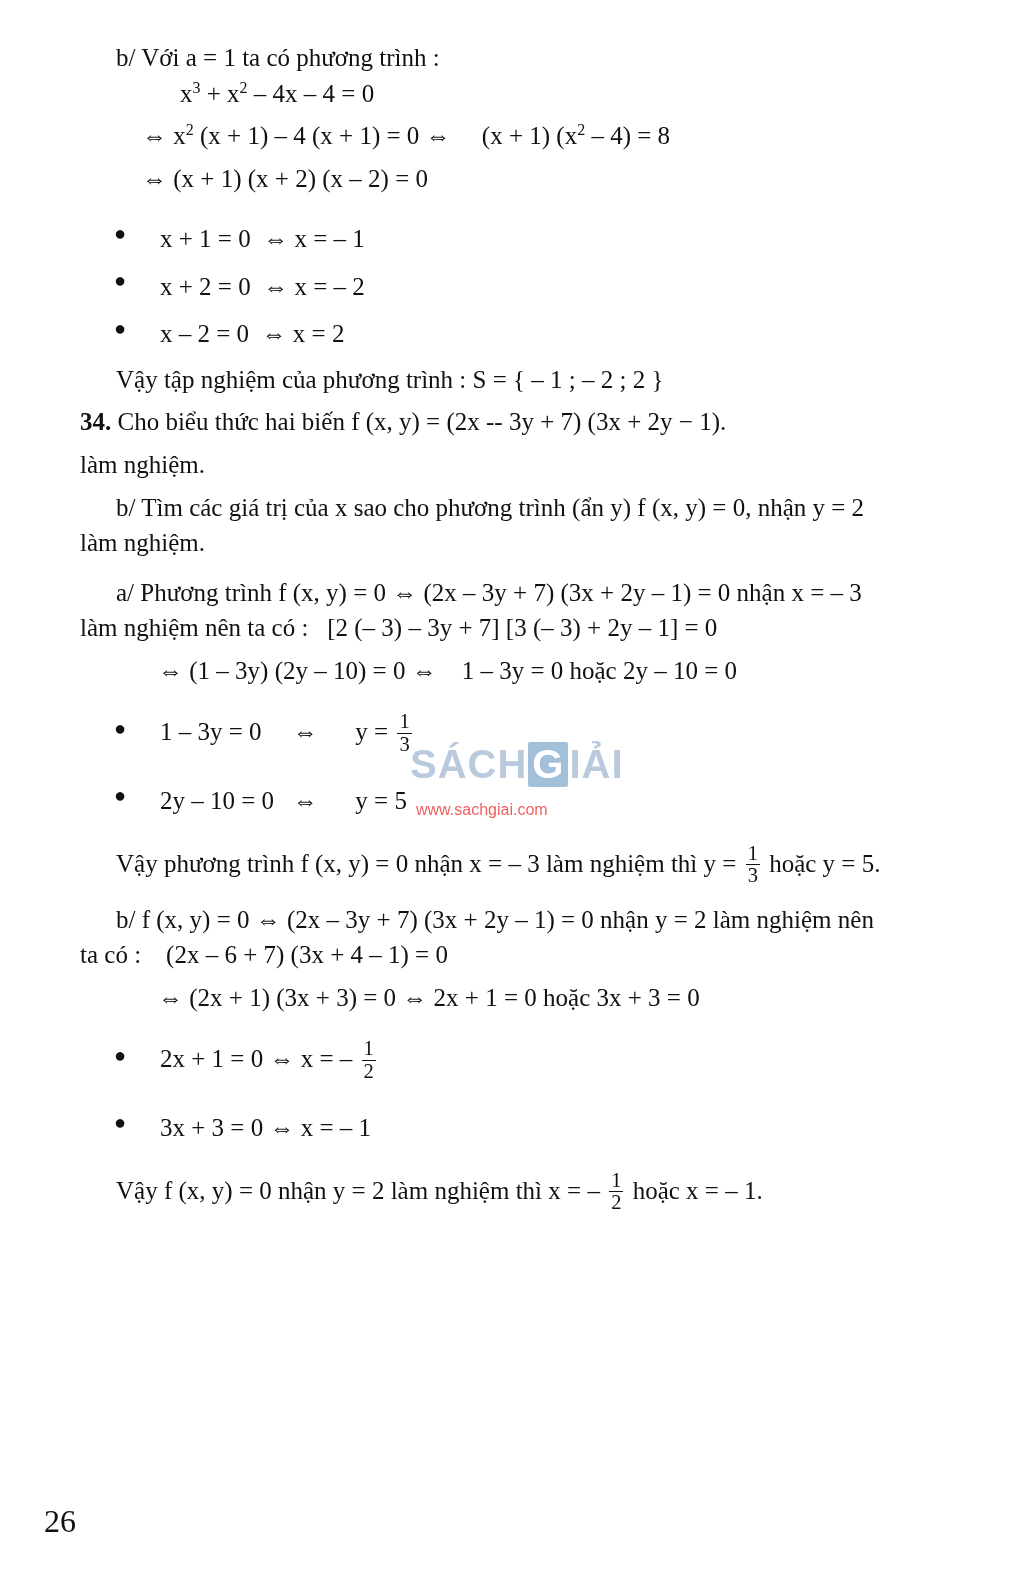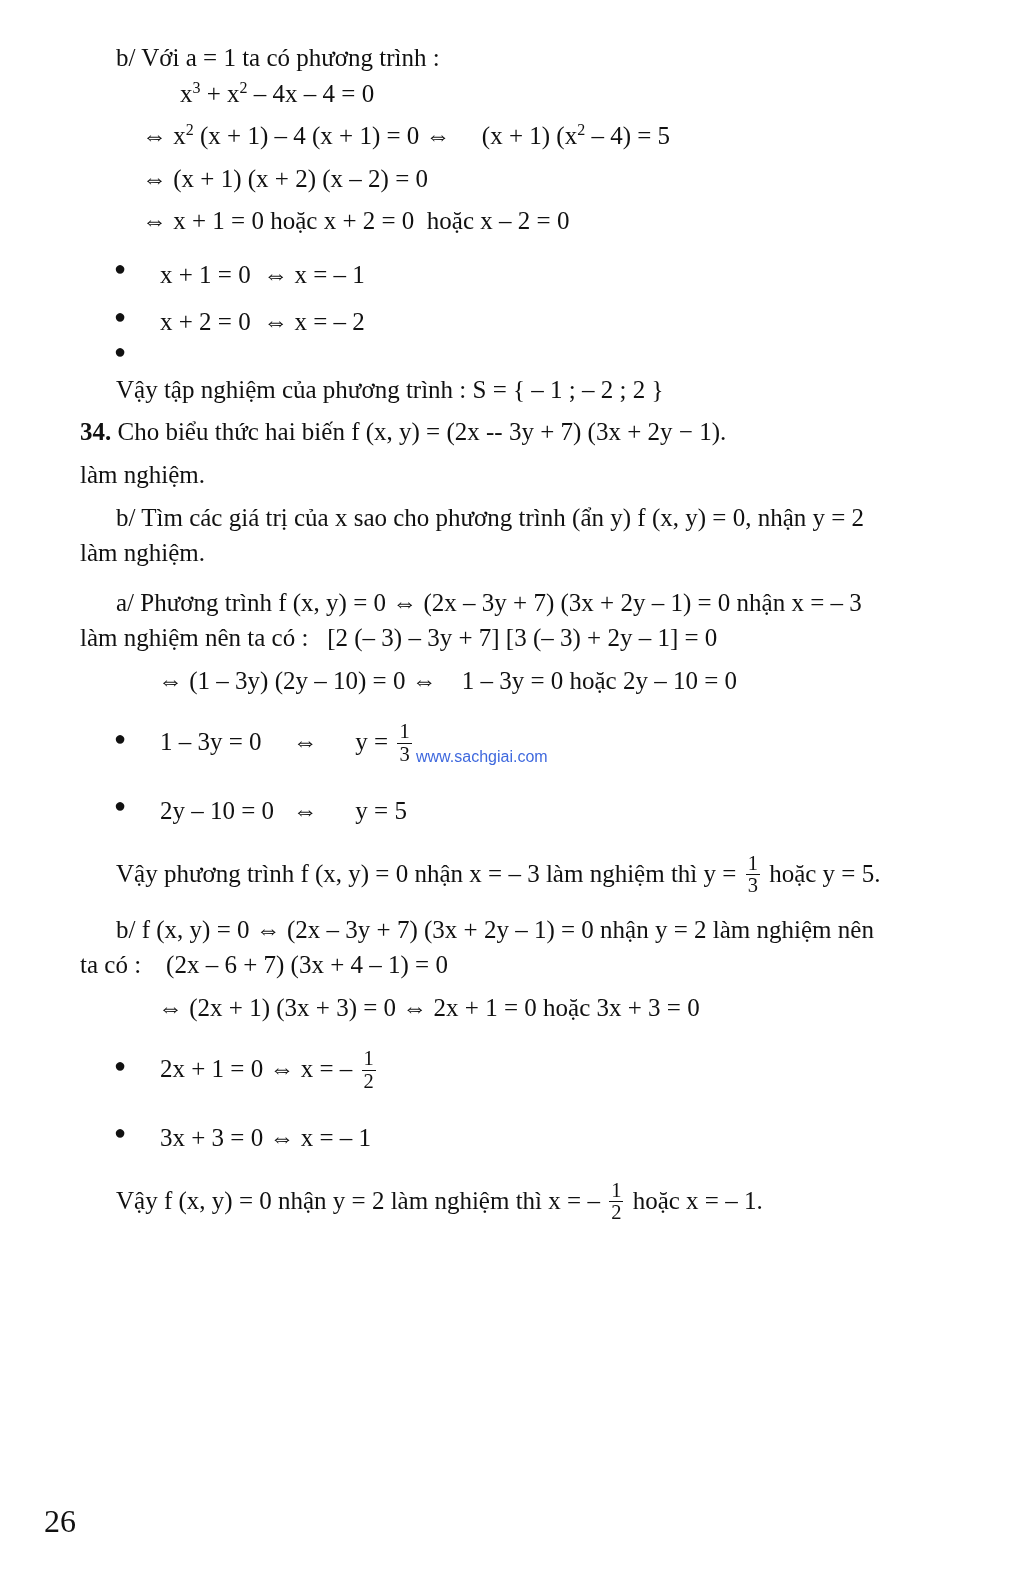--- a/index.html
+++ b/index.html
@@ -105,60 +105,60 @@
     display: inline-block;
     background: #7fa8cc;
     color: #ffffff;
     padding: 0 4px;
     margin: 0 1px;
     border-radius: 2px;
   }
   .wm-sub {
     font-family: "Liberation Sans", sans-serif;
     font-size: 16px;
-    color: #1d4ed8;
+    color: #ef4444;
     opacity: 0.85;
-    margin-top: 6px;
+    margin-top: 14px;
     margin-left: 6px;
     white-space: nowrap;
   }
 </style>
 </head>
 <body>
 
 <div class="page">
 
   <div class="line indent1">b/ Với a = 1 ta có phương trình :</div>
 
   <div class="line indent3"><span>x</span><sup>3</sup><span> + x</span><sup>2</sup><span> – 4x – 4 = 0</span></div>
 
   <div class="gap-sm"></div>
 
-  <div class="line indent4"><span>⇔ x</span><sup>2</sup><span> (x + 1) – 4 (x + 1) = 0 ⇔     (x + 1) (x</span><sup>2</sup><span> – 4) = 5</span></div>
+  <div class="line indent4"><span>⇔ x</span><sup>2</sup><span> (x + 1) – 4 (x + 1) = 0 ⇔     (x + 1) (x</span><sup>2</sup><span> – 4) = 8</span></div>
 
   <div class="gap-sm"></div>
 
   <div class="line indent4">⇔ (x + 1) (x + 2) (x – 2) = 0</div>
 
   <div class="gap-sm"></div>
 
-  <div class="line indent4">⇔ x + 1 = 0 hoặc x + 2 = 0  hoặc x – 2 = 0</div>
 
   <div class="gap-sm"></div>
 
   <div class="bulletrow">
     <span class="bullet">●</span>
     <span class="btext">x + 1 = 0  ⇔ x = – 1</span>
   </div>
   <div class="bulletrow">
     <span class="bullet">●</span>
     <span class="btext">x + 2 = 0  ⇔ x = – 2</span>
   </div>
   <div class="bulletrow">
     <span class="bullet">●</span>
+    <span class="btext">x – 2 = 0  ⇔ x = 2</span>
   </div>
 
   <div class="gap-sm"></div>
 
   <div class="line indent1">Vậy tập nghiệm của phương trình : S = { – 1 ; – 2 ; 2 }</div>
 
   <div class="gap-sm"></div>
 
   <div class="num-head"><b>34.</b><span> Cho biểu thức hai biến f (x, y) = (2x -- 3y + 7) (3x + 2y − 1).</span></div>
 
@@ -222,17 +222,18 @@
   <div class="bulletrow">
     <span class="bullet">●</span>
     <span class="btext">3x + 3 = 0 ⇔ x = – 1</span>
   </div>
 
   <div class="gap-lg"></div>
 
   <div class="line indent1"><span>Vậy f (x, y) = 0 nhận y = 2 làm nghiệm thì x = – </span><span class="frac"><span class="num">1</span><span class="den">2</span></span><span> hoặc x = – 1.</span></div>
 
   <div class="watermark">
+    <div class="wm-text"><span>SÁCH</span><span class="wm-box">G</span><span>IẢI</span></div>
     <div class="wm-sub">www.sachgiai.com</div>
   </div>
 
   <div class="pagenum">26</div>
 </div>
 
 </body></html>

